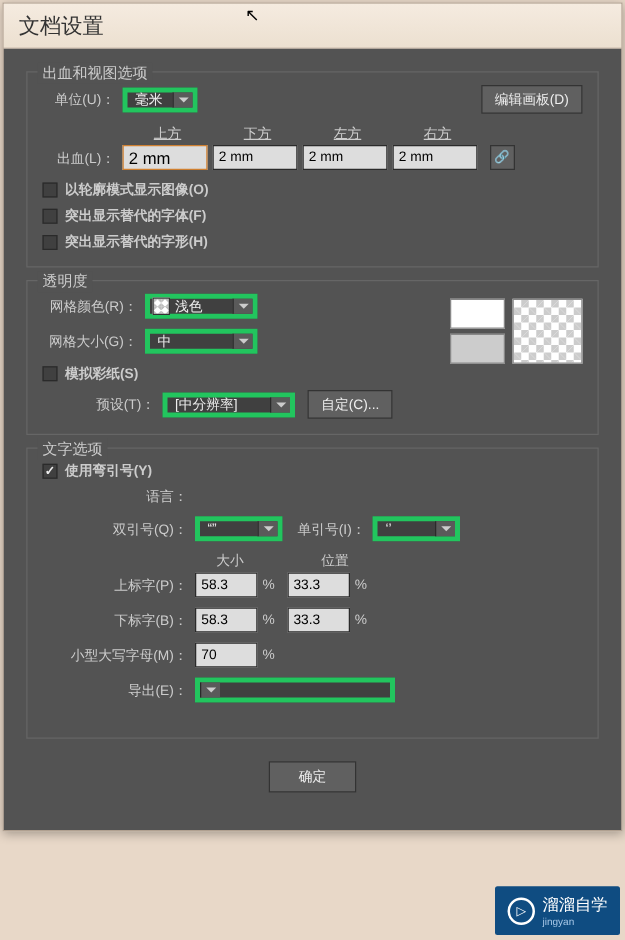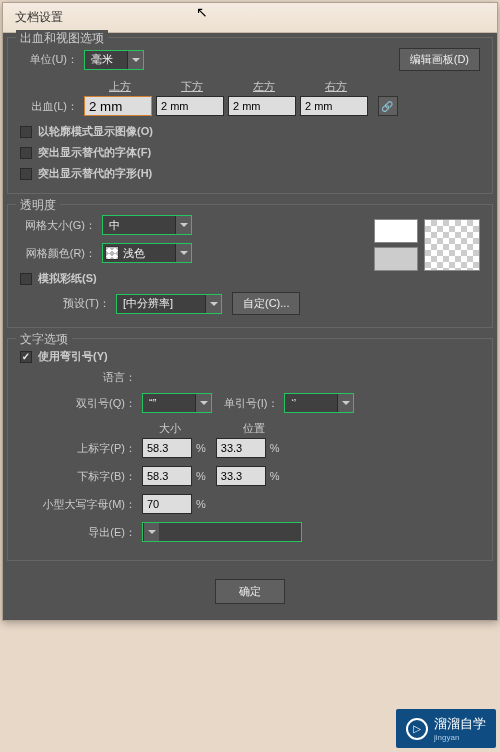--- a/index.html
+++ b/index.html
@@ -15,26 +15,26 @@
   background: #f0e4d8;
   border: 1px solid #b0a090;
   box-shadow: 0 2px 8px rgba(0,0,0,0.3);
   width: 496px;
   margin: 2px;
 }
 .titlebar {
   background: linear-gradient(#f5ebe0, #ece0d0);
   border-bottom: 1px solid #c8b8a8;
   padding: 6px 12px;
-  font-size: 12px;
+  font-size: 17px;
   color: #333;
 }
 .content {
   background: #535353;
-  padding: 4px;
+  padding: 18px;
   color: #ccc;
 }
 .group {
   border: 1px solid #666;
   padding: 10px 12px 12px;
   margin-bottom: 10px;
   position: relative;
 }
 .group-title {
   position: absolute;
@@ -51,21 +51,21 @@
 }
 .label {
   color: #ccc;
   text-align: right;
   margin-right: 6px;
   white-space: nowrap;
 }
 .dropdown {
   display: flex;
   background: #404040;
-  border: 1px solid #22c55e;
+  border: 4px solid #22c55e;
   height: 20px;
   align-items: center;
   cursor: pointer;
 }
 .dropdown-text {
   flex: 1;
   padding: 0 6px;
   color: #eee;
   font-size: 11px;
 }
@@ -292,34 +292,34 @@
         <span>突出显示替代的字形(H)</span>
       </div>
     </div>
 
     <div class="group">
       <div class="group-title">透明度</div>
 
       <div style="display:flex">
         <div style="flex:1">
           <div class="row">
-            <span class="label" style="width:76px">网格大小(G)：</span>
-            <div class="dropdown" style="width:90px">
-              <span class="dropdown-text">中</span>
-              <span class="dropdown-btn"></span>
-            </div>
-          </div>
-          <div class="row">
             <span class="label" style="width:76px">网格颜色(R)：</span>
             <div class="dropdown" style="width:90px">
               <span class="sw-inline"></span>
               <span class="dropdown-text" style="padding-left:0">浅色</span>
               <span class="dropdown-btn"></span>
             </div>
           </div>
+          <div class="row">
+            <span class="label" style="width:76px">网格大小(G)：</span>
+            <div class="dropdown" style="width:90px">
+              <span class="dropdown-text">中</span>
+              <span class="dropdown-btn"></span>
+            </div>
+          </div>
           <div class="checkbox">
             <span class="cb-box"></span>
             <span>模拟彩纸(S)</span>
           </div>
         </div>
         <div style="display:flex;gap:6px;padding-top:4px">
           <div style="display:flex;flex-direction:column;gap:4px">
             <div class="swatch white" style="width:44px;height:24px"></div>
             <div class="swatch gray" style="width:44px;height:24px"></div>
           </div>
@@ -384,21 +384,21 @@
         <input class="input" style="width: 50px;" value="33.3">
         <span class="pct">%</span>
       </div>
 
       <div class="row">
         <span class="label" style="width:116px">小型大写字母(M)：</span>
         <input class="input" style="width: 50px;" value="70">
         <span class="pct">%</span>
       </div>
 
-      <div class="row" style="margin-bottom:6px">
+      <div class="row" style="margin-bottom:16px">
         <span class="label" style="width:116px">导出(E)：</span>
         <div class="dropdown" style="width:160px">
           <span class="dropdown-btn"></span>
         </div>
       </div>
     </div>
 
     <div class="bottom-bar">
       <button class="button footer-btn">确定</button>
     </div>

